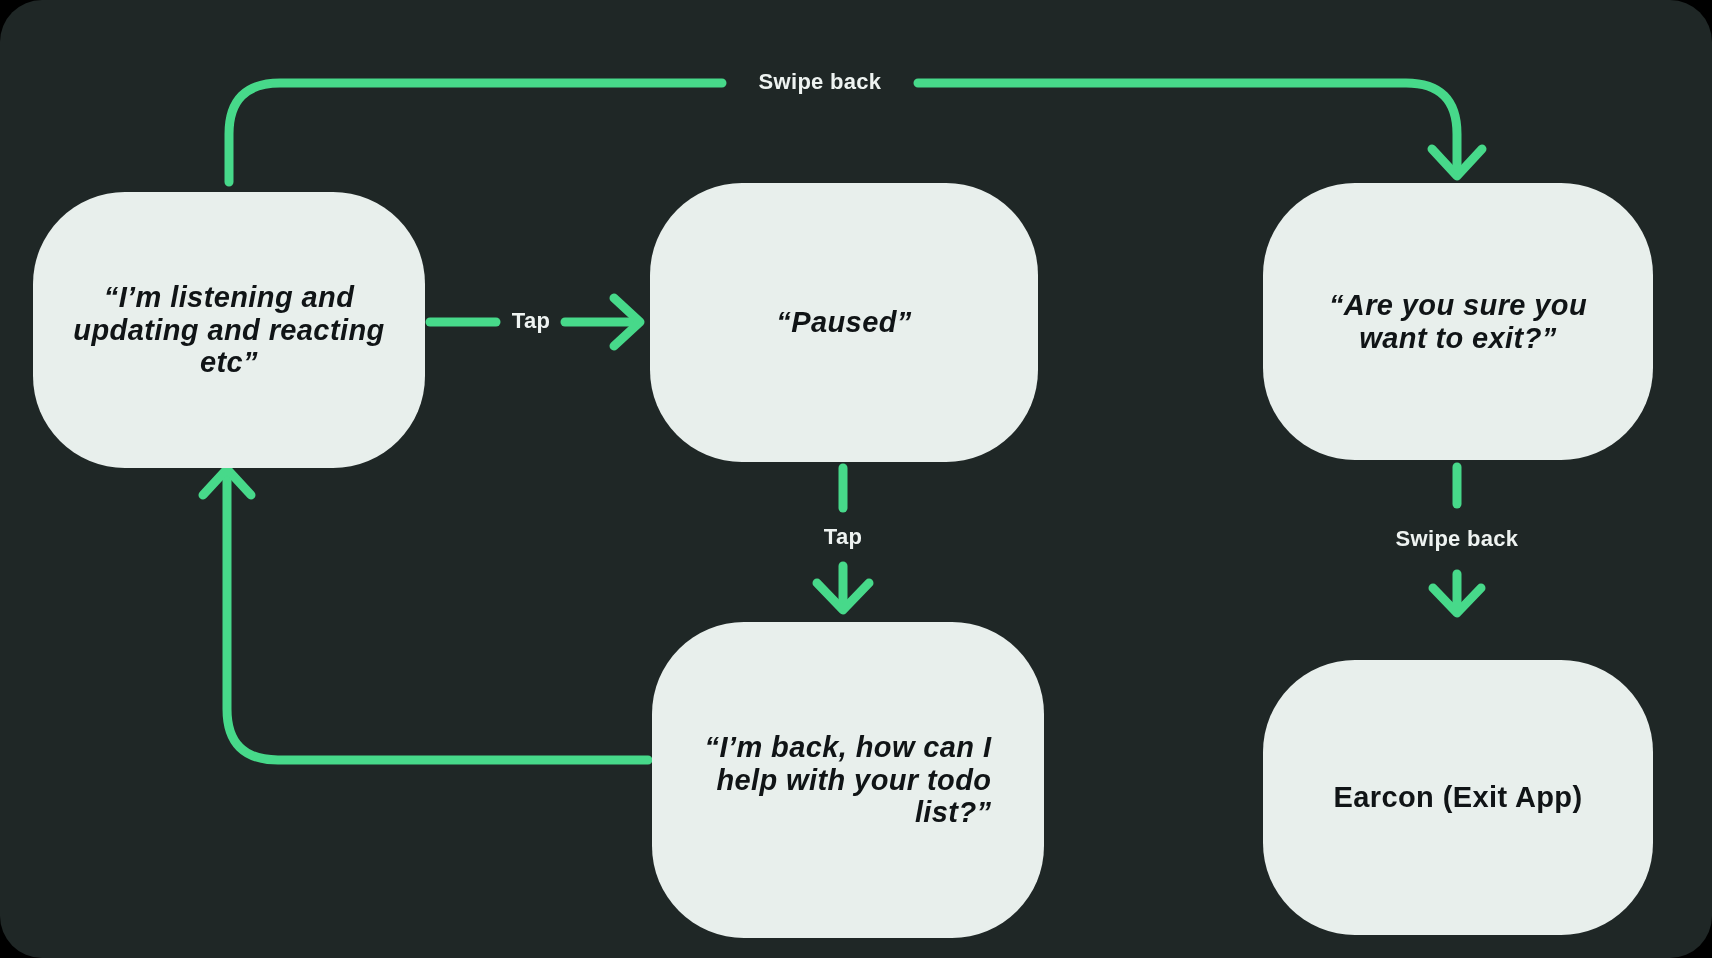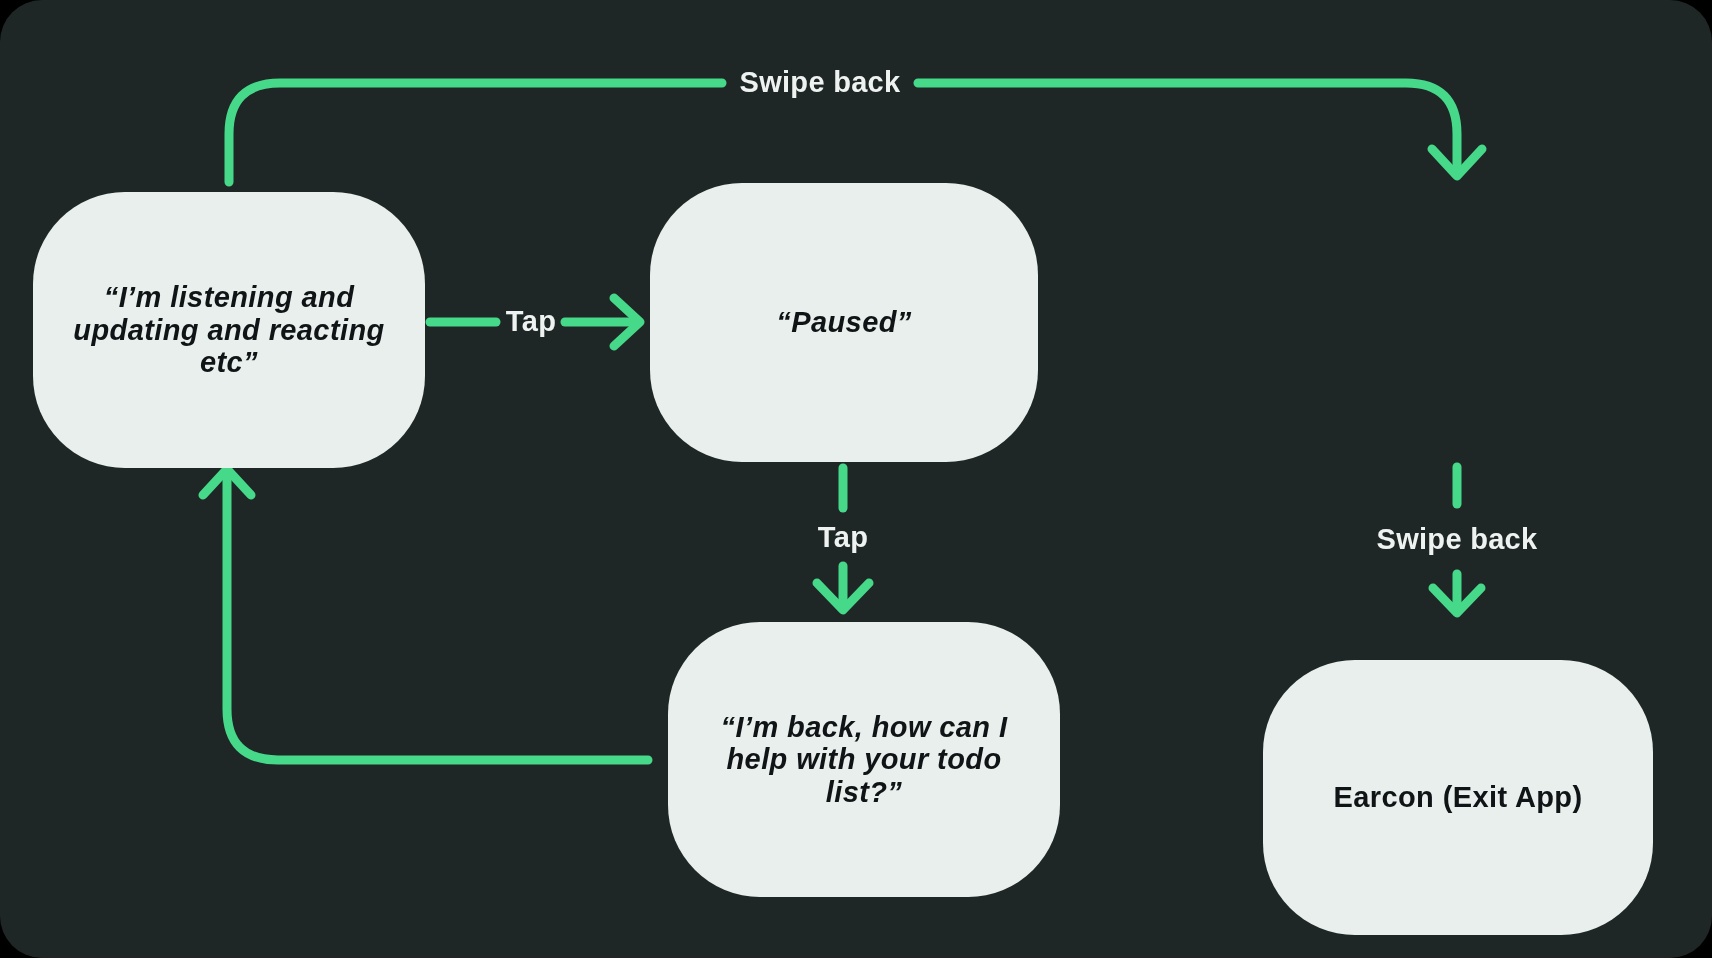--- a/index.html
+++ b/index.html
@@ -24,27 +24,27 @@
     display:flex;align-items:center;justify-content:center;text-align:center;
     padding:0 28px;
   }
   .node-text{
     font-style:italic;font-weight:700;font-size:29px;line-height:1.12;
     letter-spacing:.4px;color:var(--node-text);white-space:pre-line;
   }
   .node-text.upright{font-style:normal;}
   .edge-label{
     position:absolute;transform:translate(-50%,-50%);
-    font-weight:700;font-size:29px;letter-spacing:.3px;color:var(--label-text);
+    font-weight:700;font-size:22px;letter-spacing:.3px;color:var(--label-text);
     white-space:nowrap;
   }
   .node-listening{left:33px;top:192px;width:392px;height:276px;}
   .node-paused{left:650px;top:183px;width:388px;height:279px;}
   .node-exit-confirm{left:1263px;top:183px;width:390px;height:277px;}
-  .node-back{left:668px;top:622px;width:392px;height:275px;}
+  .node-back{left:652px;top:622px;width:392px;height:316px;text-align:right;}
   .node-earcon{left:1263px;top:660px;width:390px;height:275px;}
   .label-swipe-back-top{left:820px;top:82px;}
   .label-tap-horizontal{left:531px;top:321px;}
   .label-tap-vertical{left:843px;top:537px;}
   .label-swipe-back-right{left:1457px;top:539px;}
 </style>
 </head>
 <body>
 
 <div class="surface">
@@ -79,20 +79,24 @@
   <div class="node node-listening">
     <span class="node-text">“I’m listening and
 updating and reacting
 etc”</span>
   </div>
 
   <div class="node node-paused">
     <span class="node-text">“Paused”</span>
   </div>
 
+  <div class="node node-exit-confirm">
+    <span class="node-text">“Are you sure you
+want to exit?”</span>
+  </div>
 
   <div class="node node-back">
     <span class="node-text">“I’m back, how can I
 help with your todo
 list?”</span>
   </div>
 
   <div class="node node-earcon">
     <span class="node-text upright">Earcon (Exit App)</span>
   </div>

